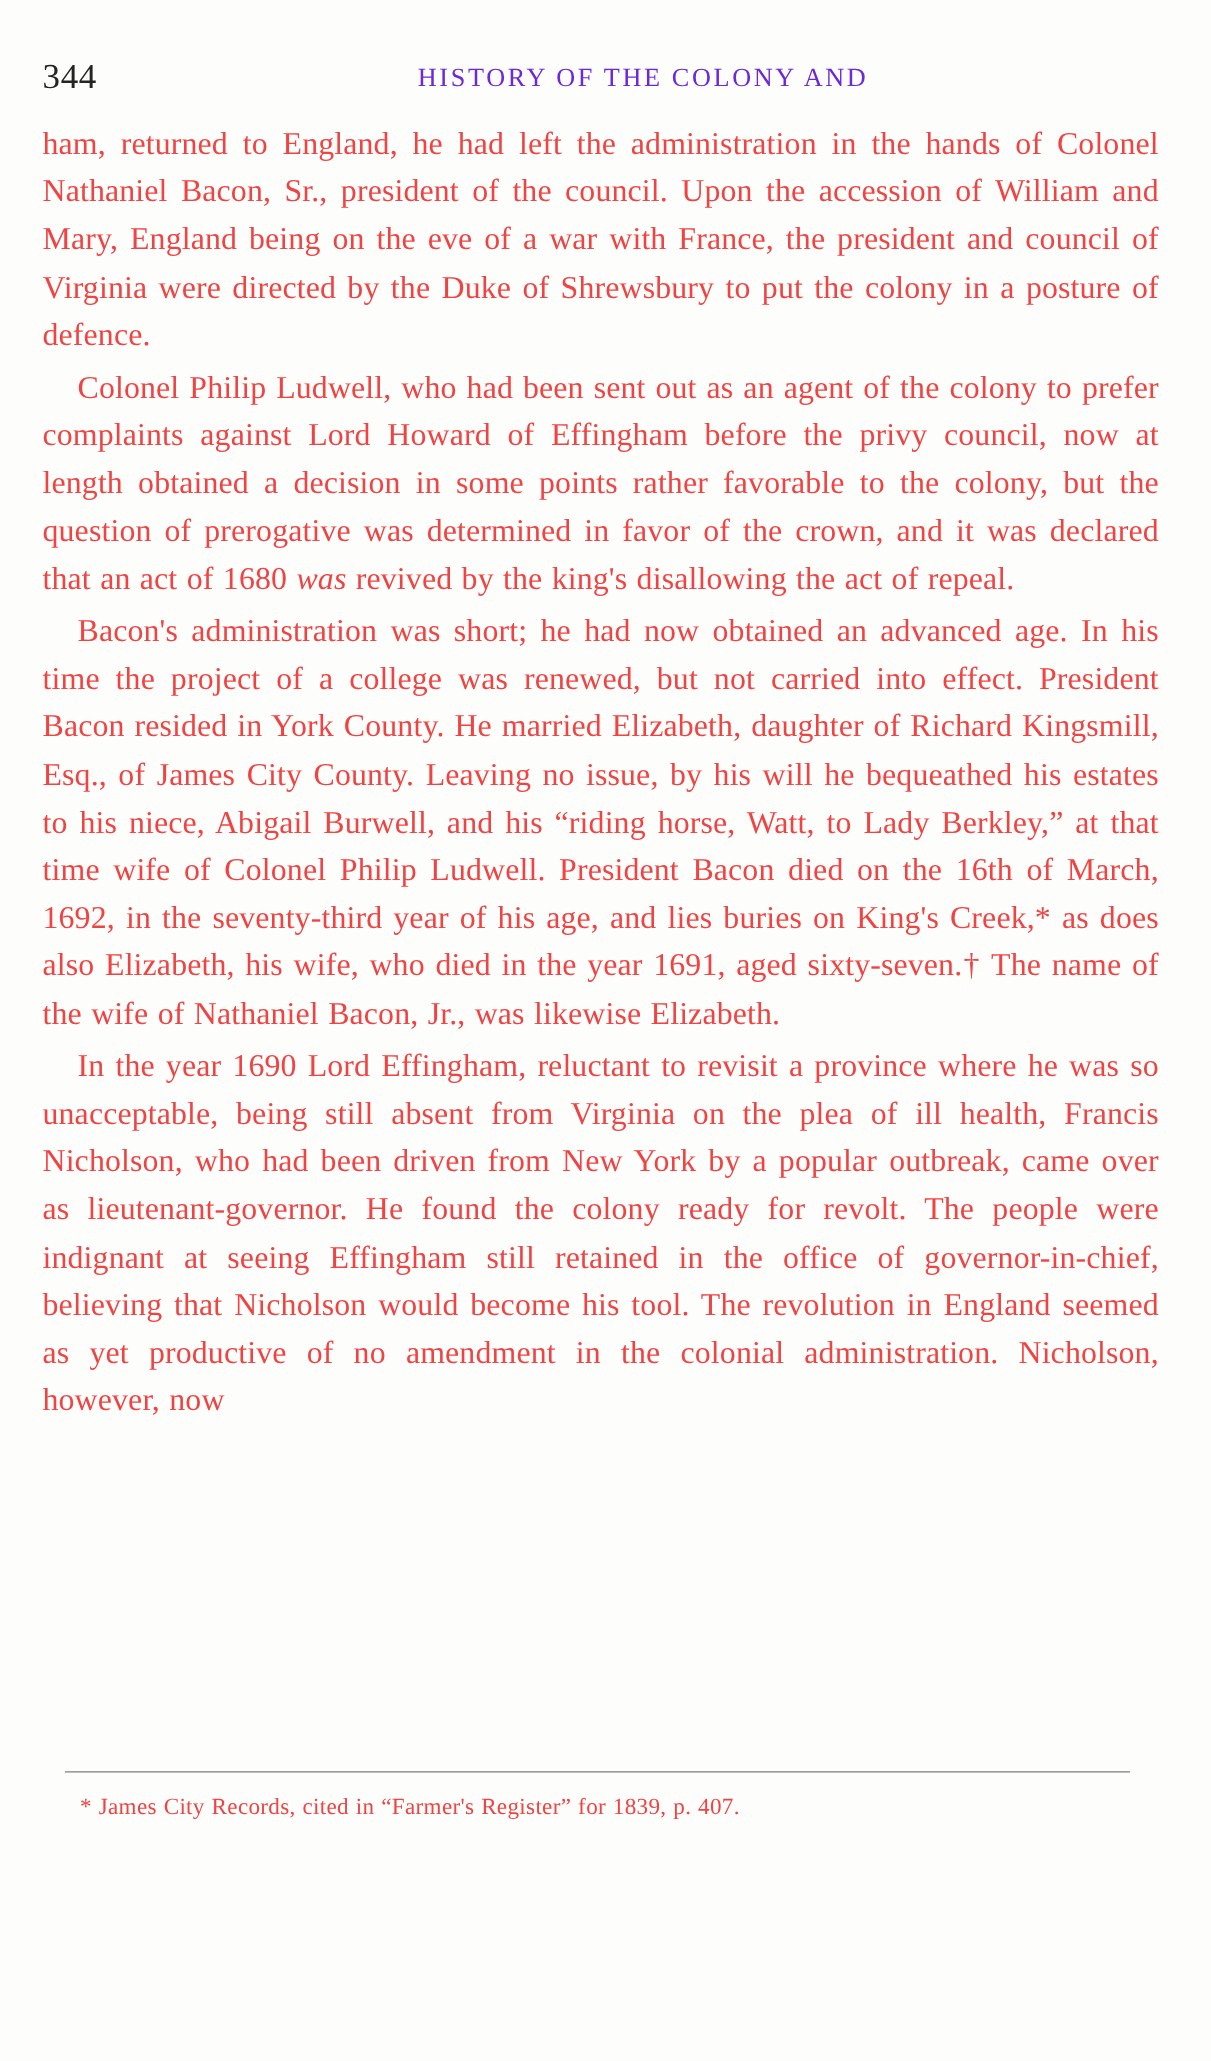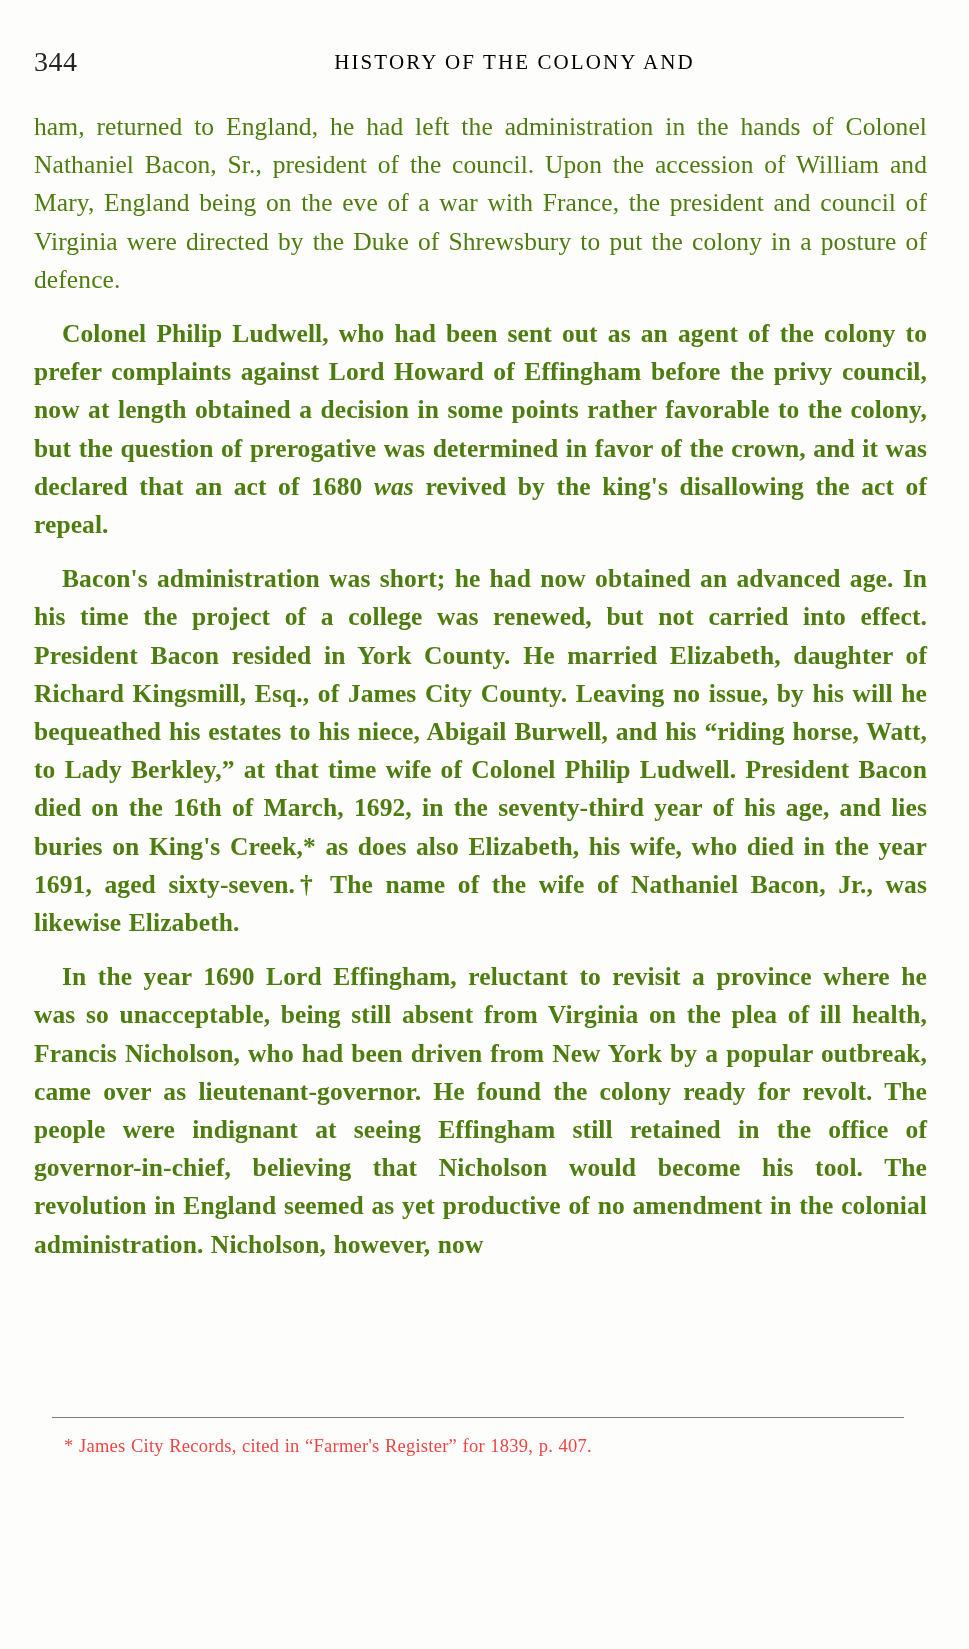--- a/index.html
+++ b/index.html
@@ -32,43 +32,42 @@
     color: #242424;
   }
   .running-head {
     position: absolute;
     left: 0;
     top: 26px;
     width: 969px;
     text-align: center;
     font-size: 21px;
     letter-spacing: 2.1px;
-    color: #000000;
+    color: #6d28d9;
     text-indent: 60px;
   }
   .body-col {
     position: absolute;
     left: 34px;
     top: 92px;
     width: 893px;
   }
   p.para {
-    margin: 16px 0 0 0;
+    margin: 4px 0 0 0;
     font-size: 25.5px;
     line-height: 38.2px;
     text-align: justify;
     text-align-last: left;
     text-justify: inter-word;
     letter-spacing: 0.1px;
-    color: #4d7c0f;
+    color: #ef4444;
     word-spacing: 1px;
   }
   p.para.indent {
     text-indent: 28px;
-    font-weight: bold;
   }
   .rule {
     position: absolute;
     left: 52px;
     top: 1417px;
     width: 852px;
     border-top: 1px solid #7d7d7d;
   }
   .footnotes {
     position: absolute;

